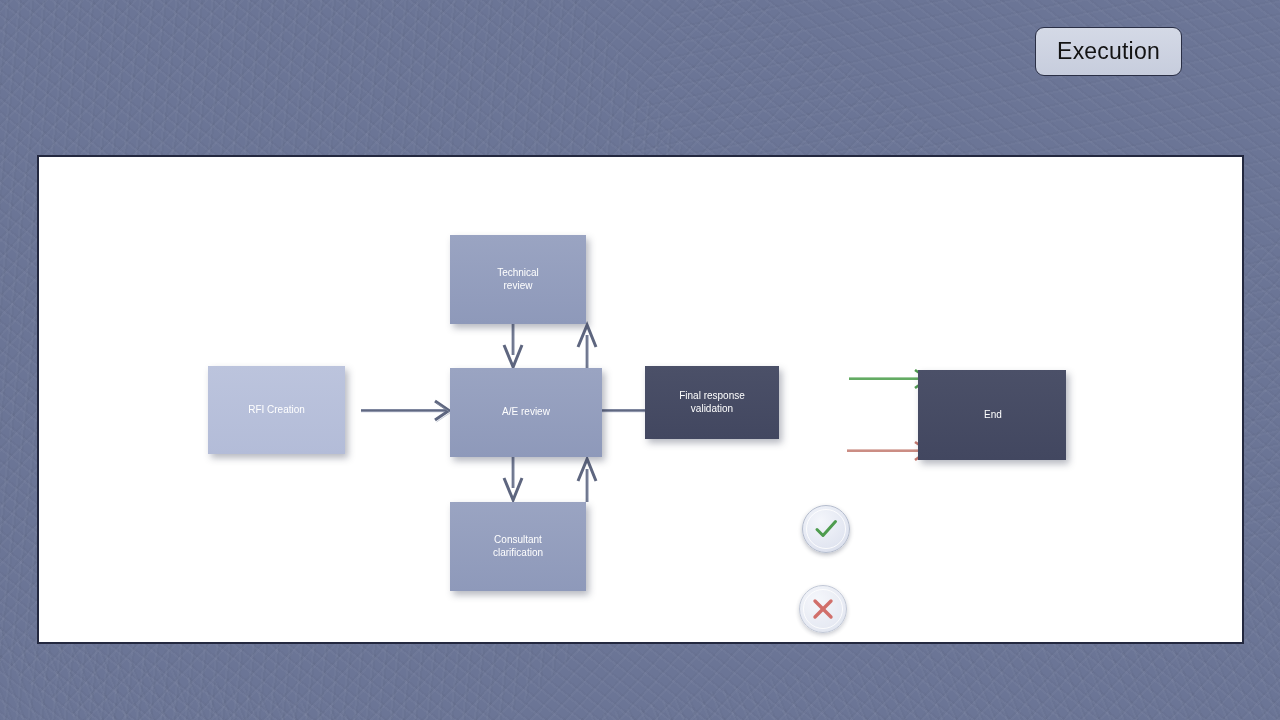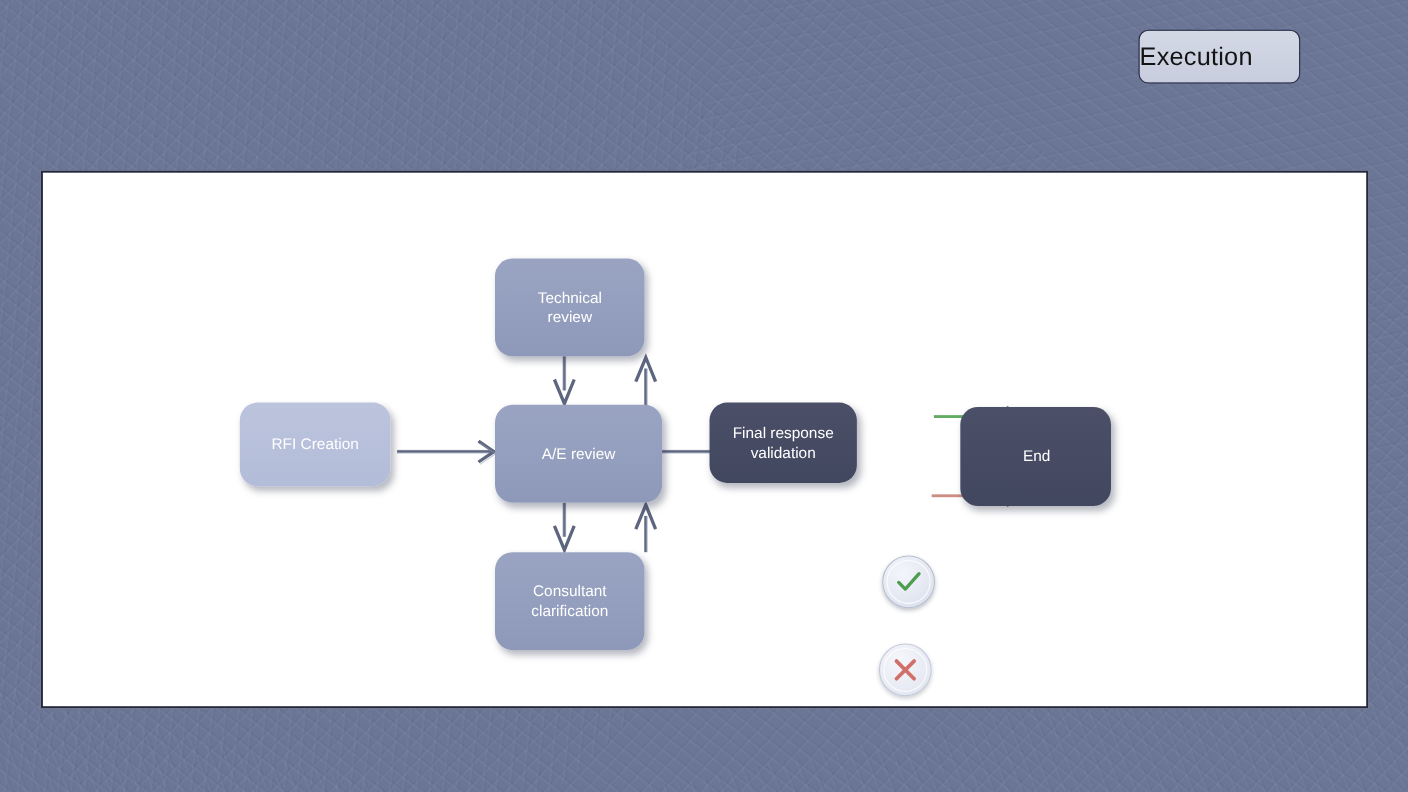--- a/index.html
+++ b/index.html
@@ -60,21 +60,21 @@
   }
 
   
   #execution-chip {
     position: absolute;
     left: 1035px; top: 27px;
     width: 147px; height: 49px;
     border: 1.5px solid #2a2f45;
     border-radius: 9px;
     background: linear-gradient(180deg,#d4d9e6 0%, #c7cddd 100%);
-    display: flex; align-items: center; 
+    display: flex; align-items: center; justify-content: center;
     color: #131313;
     font-size: 23px;
     letter-spacing: .2px;
   }
 
   
   #diagram-panel {
     position: absolute;
     left: 37px; top: 155px;
     width: 1207px; height: 489px;
@@ -86,44 +86,44 @@
     position: absolute;
     inset: 0;
   }
   #diagram-canvas > svg, #diagram-canvas > .node {
     position: absolute;
   }
   #edge-layer { left: 0; top: 0; }
 
   
   .node {
-    border-radius: 16px;
+    border-radius: 0;
     display: flex;
     align-items: center;
     justify-content: center;
     text-align: center;
     color: #ffffff;
-    font-size: 14px;
+    font-size: 10px;
     line-height: 1.22;
     box-shadow: 3px 4px 7px rgba(40,46,70,0.34);
     padding: 4px 8px;
   }
   .node .nlabel { display: block; white-space: pre-line; }
 
   .node-light  { background: linear-gradient(180deg,#bcc4dd 0%, #b3bcd8 100%); }
   .node-mid    { background: linear-gradient(180deg,#9aa4c2 0%, #8e99ba 100%); }
   .node-dark   { background: linear-gradient(180deg,#4b5068 0%, #424760 100%); }
 
   
-  #node-rfi        { left: 179px; top: 209px; width: 137px; height: 76px; text-align: right; }
+  #node-rfi        { left: 169px; top: 209px; width: 137px; height: 88px; text-align: right; }
   #node-technical  { left: 411px; top:  78px; width: 136px; height: 89px; }
   #node-ae         { left: 411px; top: 211px; width: 152px; height: 89px; }
   #node-consultant { left: 411px; top: 345px; width: 136px; height: 89px; align-items: center; }
   #node-final      { left: 606px; top: 209px; width: 134px; height: 73px; }
-  #node-end        { left: 834px; top: 213px; width: 137px; height: 90px; padding-left: 10px; }
+  #node-end        { left: 879px; top: 213px; width: 148px; height: 90px; padding-left: 10px; }
 
   
   .badge {
     position: absolute;
     width: 48px; height: 48px;
     border-radius: 50%;
     background: radial-gradient(circle at 38% 32%, #f4f6fb 0%, #e2e6f1 64%, #d3d9e8 100%);
     border: 1.6px solid #b4bccd;
     box-shadow: 0 2px 4px rgba(40,46,70,0.30);
     display: flex; align-items: center; justify-content: center;

